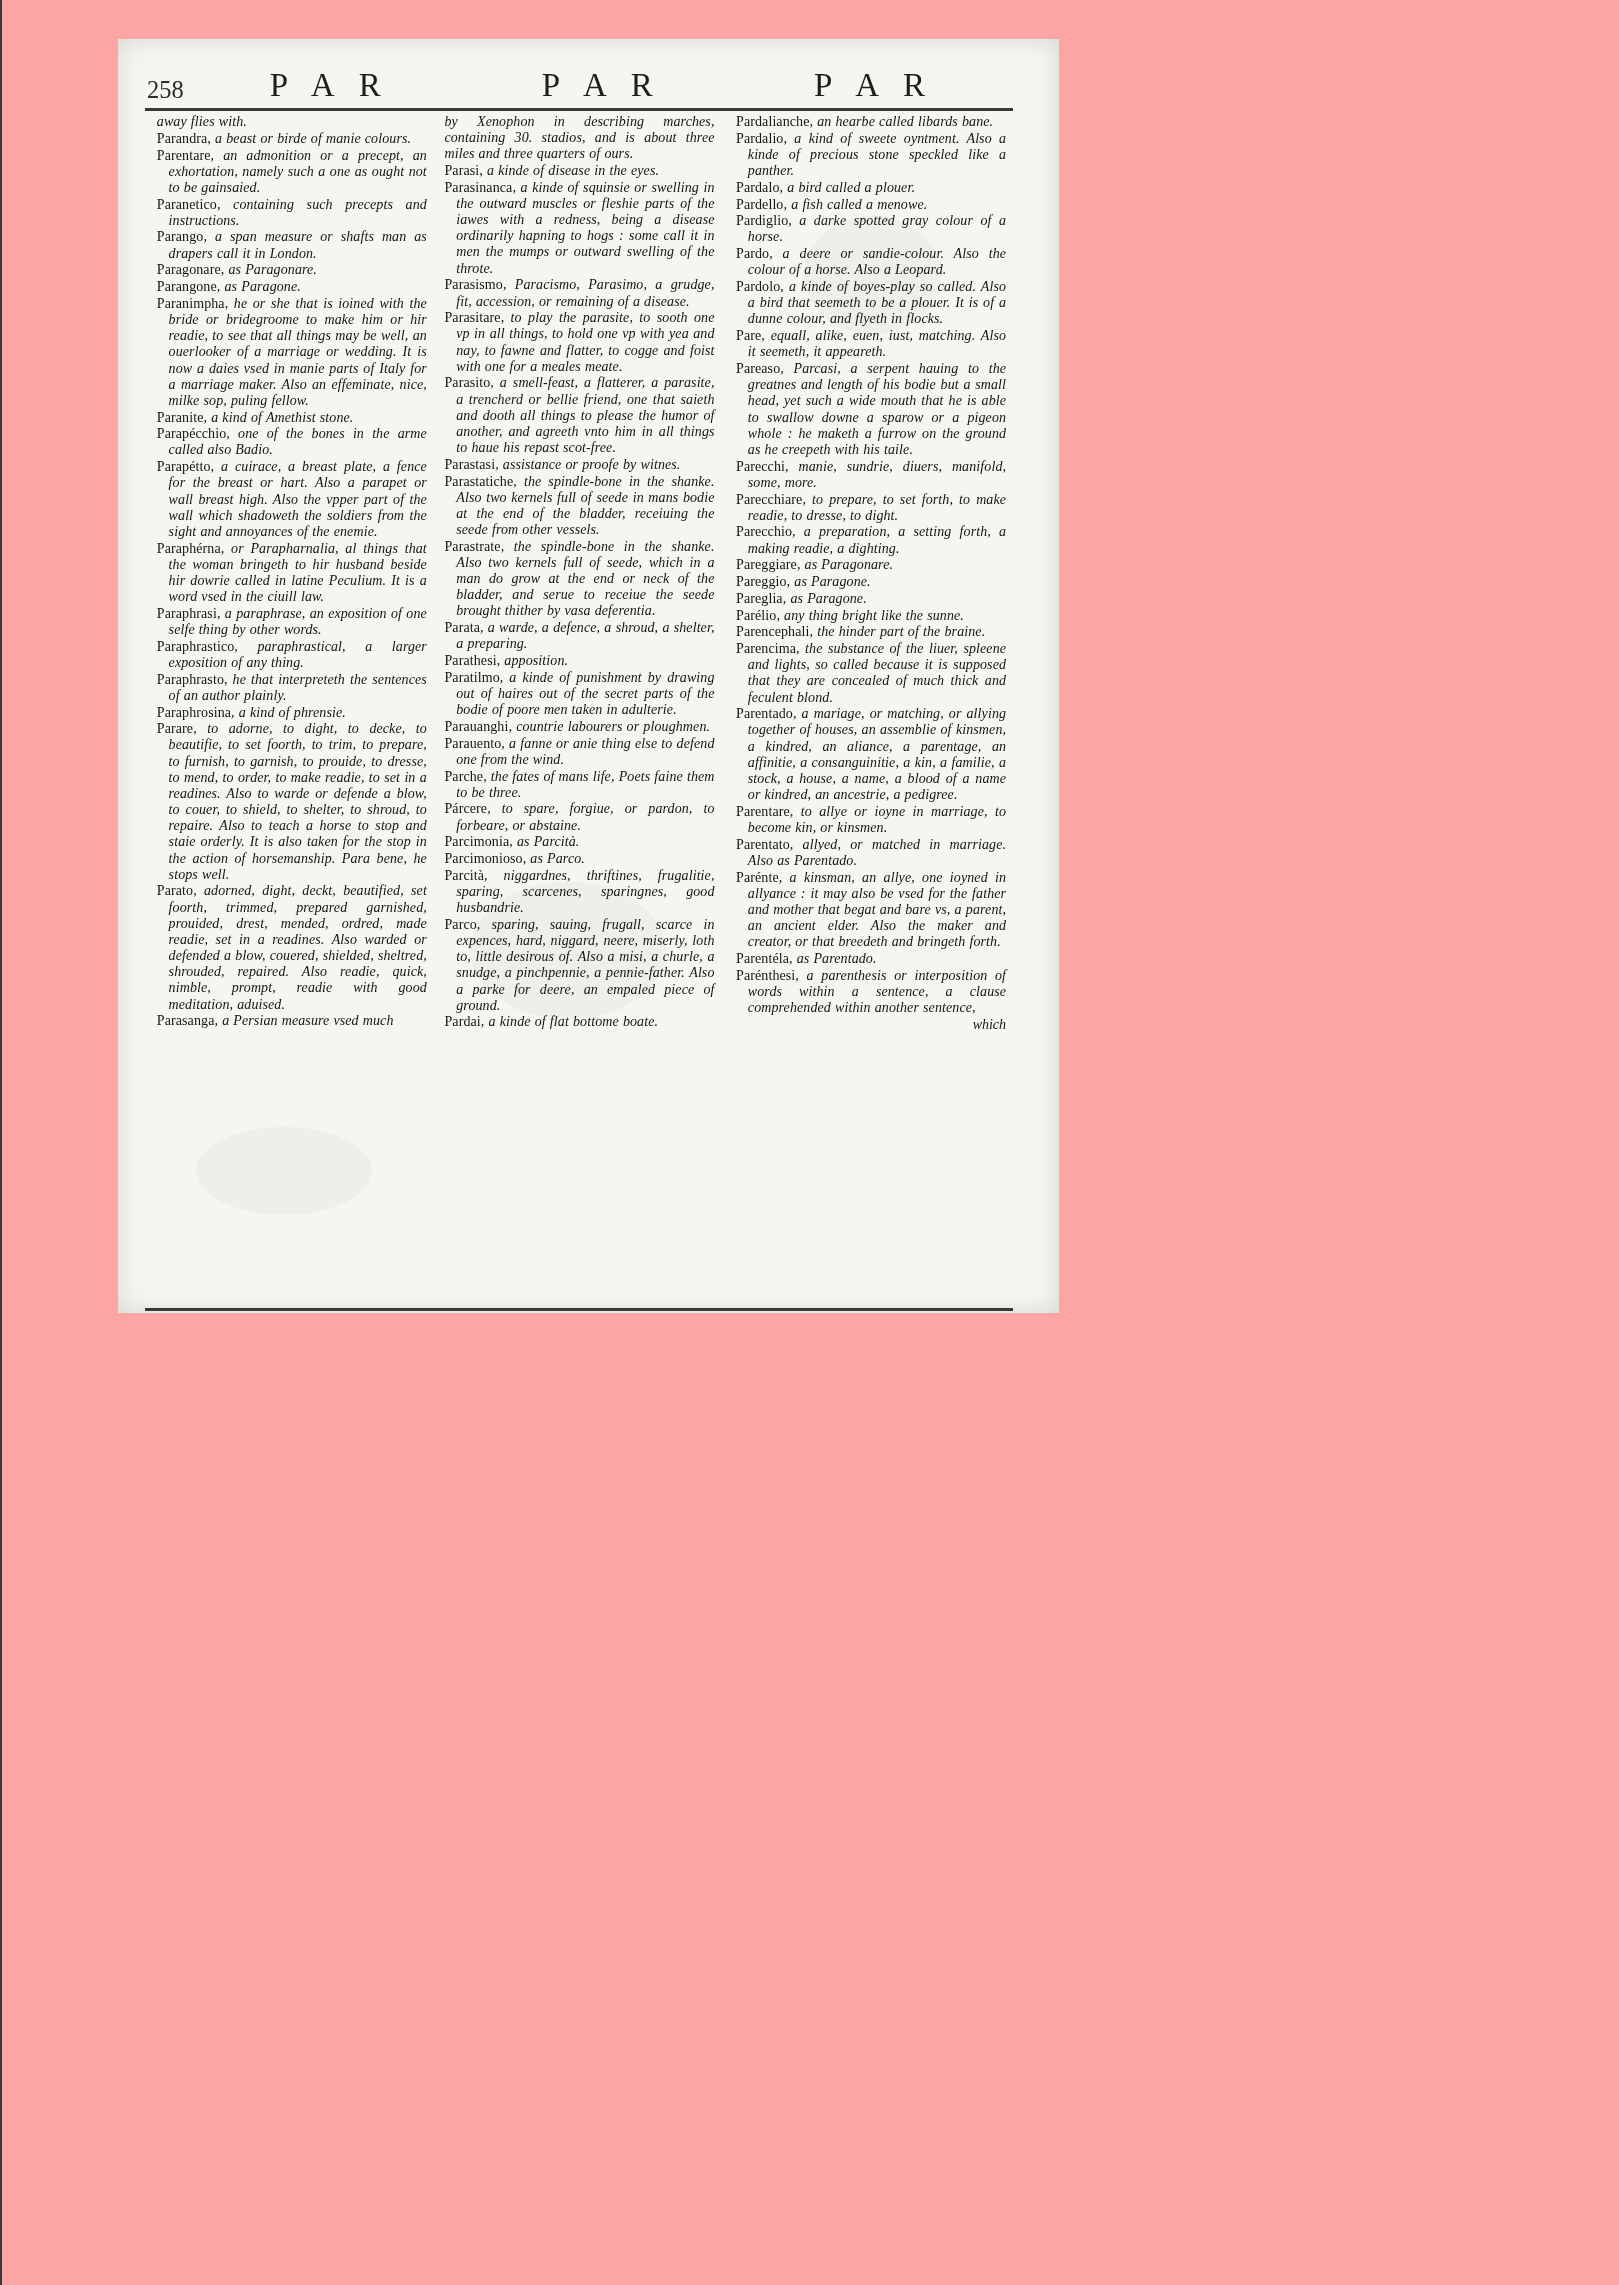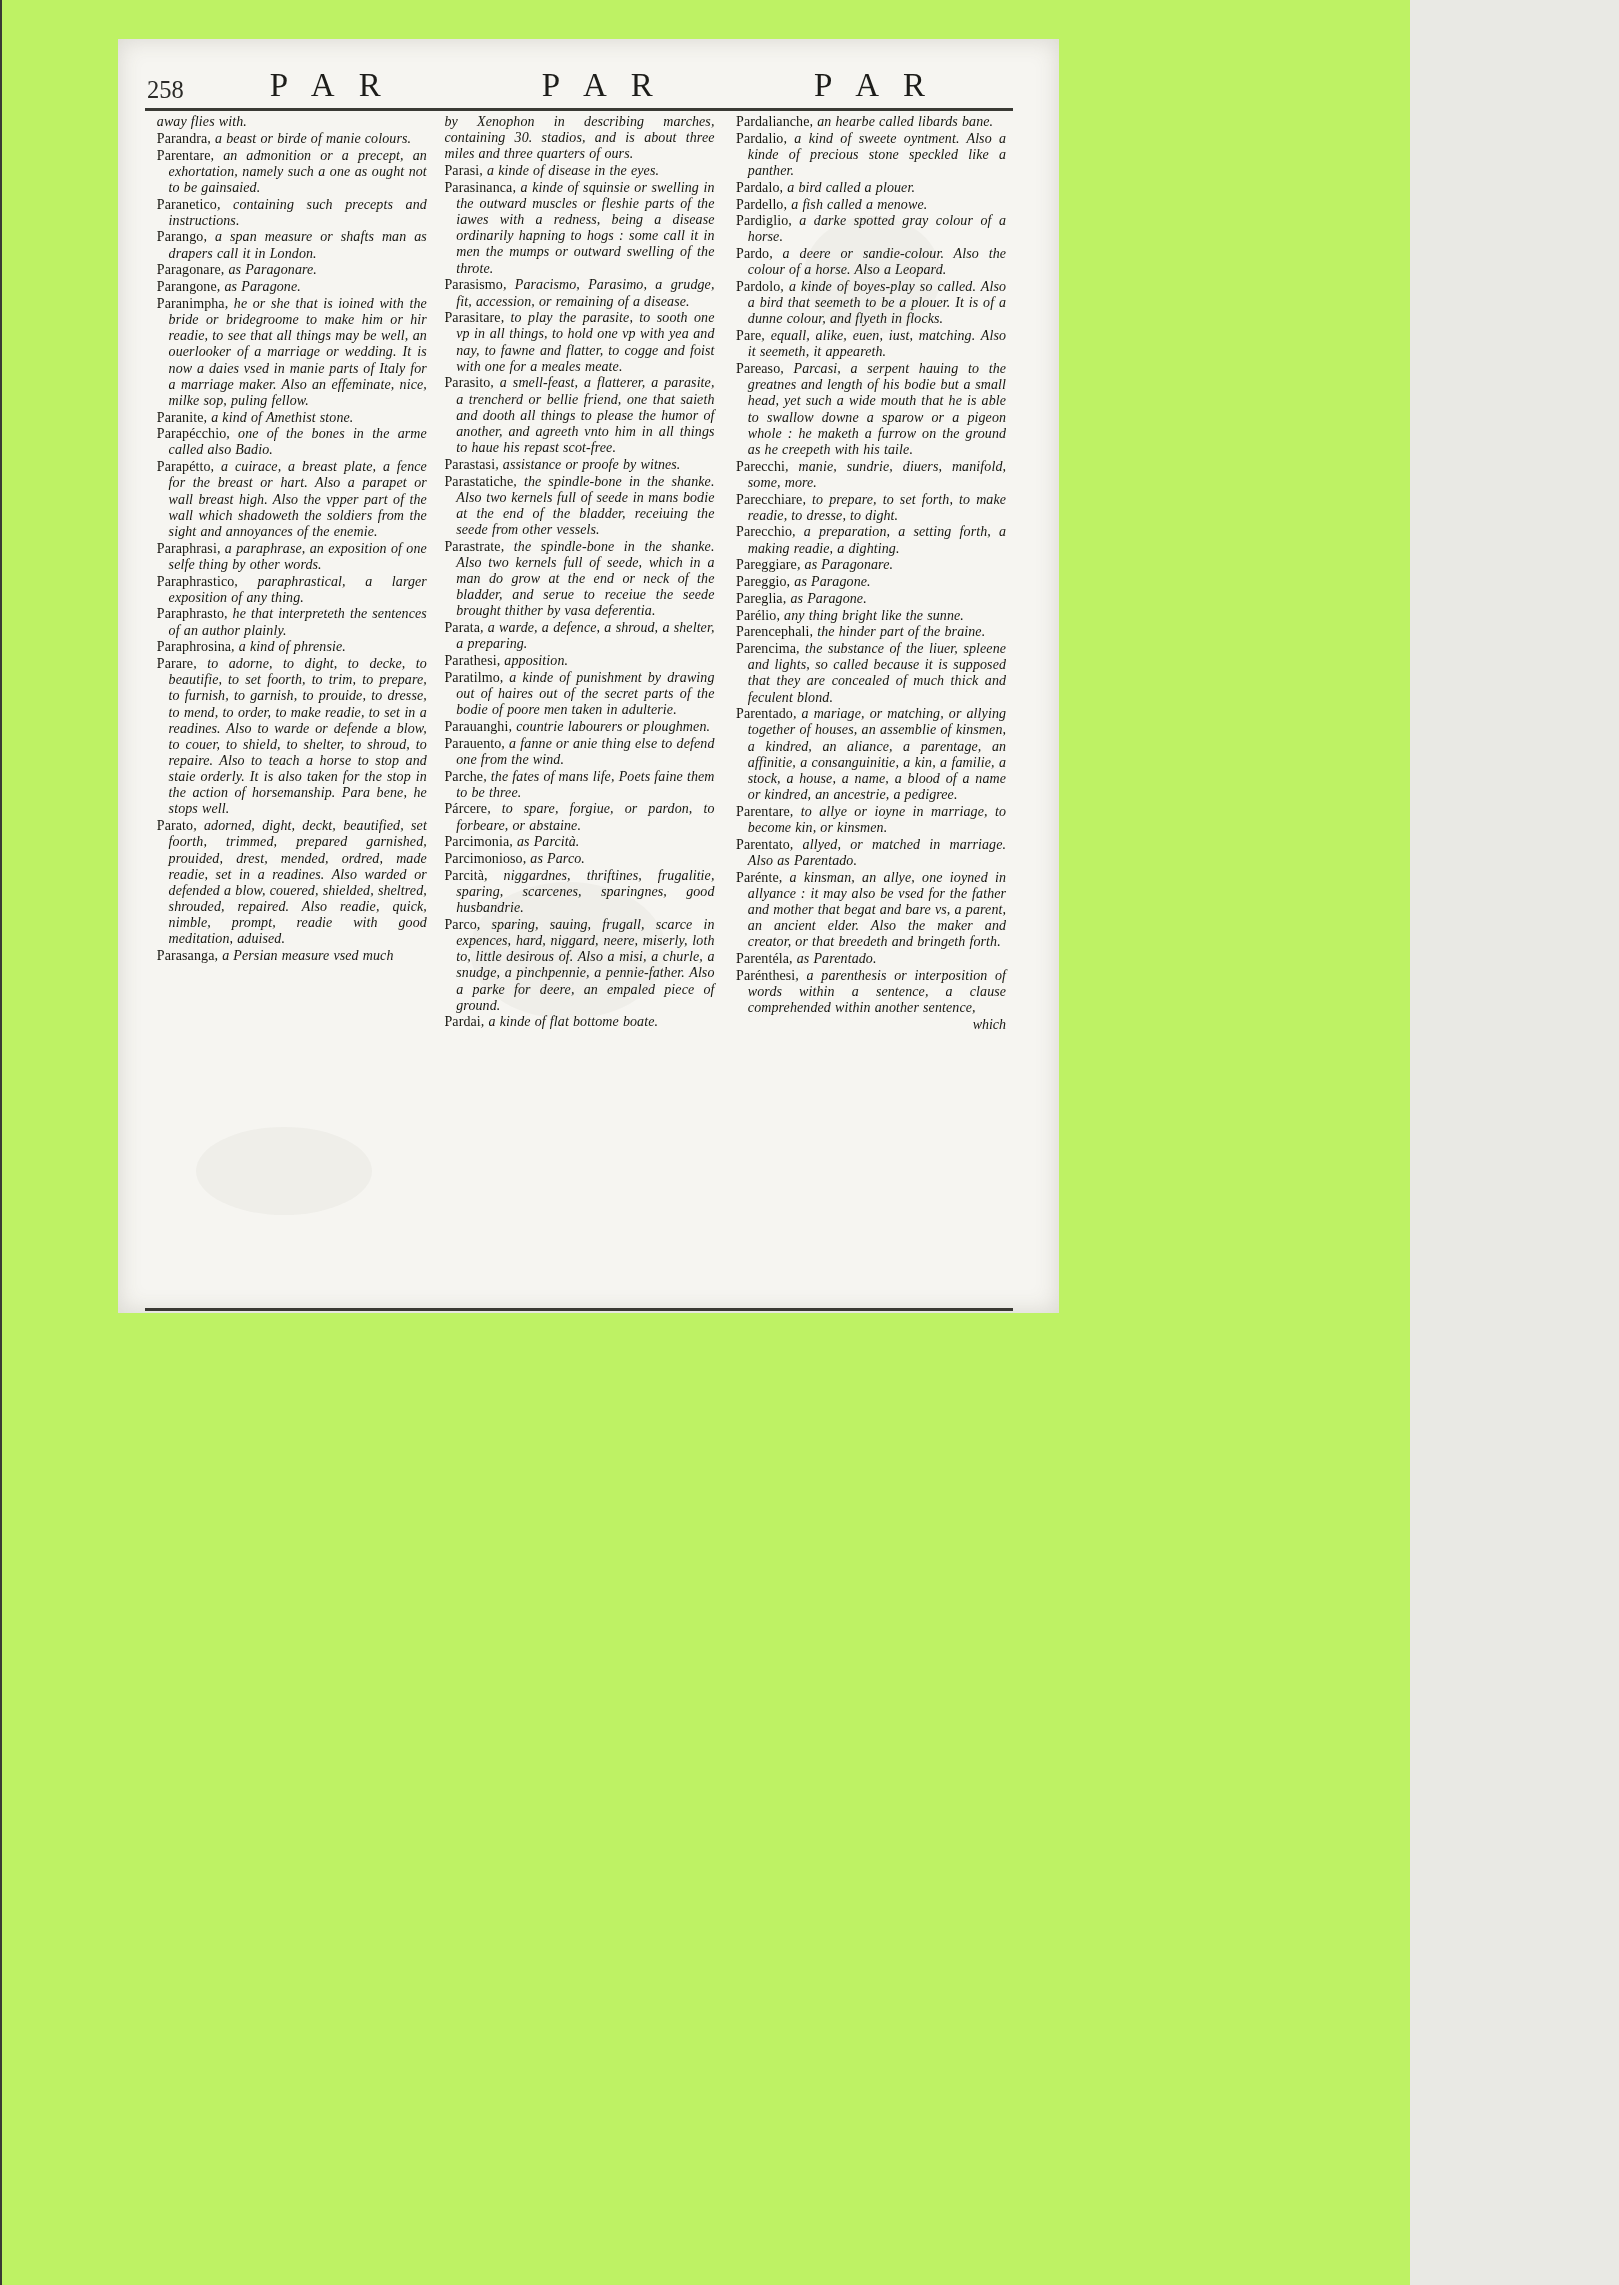--- a/index.html
+++ b/index.html
@@ -7,23 +7,23 @@
     padding: 0;
     background: #e9e9e4;
   }
   body {
     width: 1619px;
     height: 2286px;
     font-family: "Liberation Serif", serif;
   }
   .page {
     position: relative;
-    width: 1410px;
+    width: 1619px;
     height: 2286px;
-    background: #bef264;
+    background: #fca5a5;
     overflow: hidden;
   }
   
   .sheet {
     position: absolute;
     left: 118px;
     top: 39px;
     width: 941px;
     height: 1274px;
     background: #f6f5f1;
@@ -173,20 +173,21 @@
         <p class="entry"><span class="hw">Parandra</span><span>, a beast or birde of manie colours.</span></p>
         <p class="entry"><span class="hw">Parentare</span><span>, an admonition or a precept, an exhortation, namely such a one as ought not to be gainsaied.</span></p>
         <p class="entry"><span class="hw">Paranetico</span><span>, containing such precepts and instructions.</span></p>
         <p class="entry"><span class="hw">Parango</span><span>, a span measure or shafts man as drapers call it in London.</span></p>
         <p class="entry"><span class="hw">Paragonare</span><span>, as Paragonare.</span></p>
         <p class="entry"><span class="hw">Parangone</span><span>, as Paragone.</span></p>
         <p class="entry"><span class="hw">Paranimpha</span><span>, he or she that is ioined with the bride or bridegroome to make him or hir readie, to see that all things may be well, an ouerlooker of a marriage or wedding. It is now a daies vsed in manie parts of Italy for a marriage maker. Also an effeminate, nice, milke sop, puling fellow.</span></p>
         <p class="entry"><span class="hw">Paranite</span><span>, a kind of Amethist stone.</span></p>
         <p class="entry"><span class="hw">Parapécchio</span><span>, one of the bones in the arme called also Badio.</span></p>
         <p class="entry"><span class="hw">Parapétto</span><span>, a cuirace, a breast plate, a fence for the breast or hart. Also a parapet or wall breast high. Also the vpper part of the wall which shadoweth the soldiers from the sight and annoyances of the enemie.</span></p>
+        <p class="entry"><span class="hw">Paraphérna</span><span>, or Parapharnalia, al things that the woman bringeth to hir husband beside hir dowrie called in latine Peculium. It is a word vsed in the ciuill law.</span></p>
         <p class="entry"><span class="hw">Paraphrasi</span><span>, a paraphrase, an exposition of one selfe thing by other words.</span></p>
         <p class="entry"><span class="hw">Paraphrastico</span><span>, paraphrastical, a larger exposition of any thing.</span></p>
         <p class="entry"><span class="hw">Paraphrasto</span><span>, he that interpreteth the sentences of an author plainly.</span></p>
         <p class="entry"><span class="hw">Paraphrosina</span><span>, a kind of phrensie.</span></p>
         <p class="entry"><span class="hw">Parare</span><span>, to adorne, to dight, to decke, to beautifie, to set foorth, to trim, to prepare, to furnish, to garnish, to prouide, to dresse, to mend, to order, to make readie, to set in a readines. Also to warde or defende a blow, to couer, to shield, to shelter, to shroud, to repaire. Also to teach a horse to stop and staie orderly. It is also taken for the stop in the action of horsemanship. Para bene, he stops well.</span></p>
         <p class="entry"><span class="hw">Parato</span><span>, adorned, dight, deckt, beautified, set foorth, trimmed, prepared garnished, prouided, drest, mended, ordred, made readie, set in a readines. Also warded or defended a blow, couered, shielded, sheltred, shrouded, repaired. Also readie, quick, nimble, prompt, readie with good meditation, aduised.</span></p>
         <p class="entry"><span class="hw">Parasanga</span><span>, a Persian measure vsed much</span></p>
       </div>
     <div class="col c-mid">
         <p class="entry cont"><span>by Xenophon in describing marches, containing 30. stadios, and is about three miles and three quarters of ours.</span></p>

